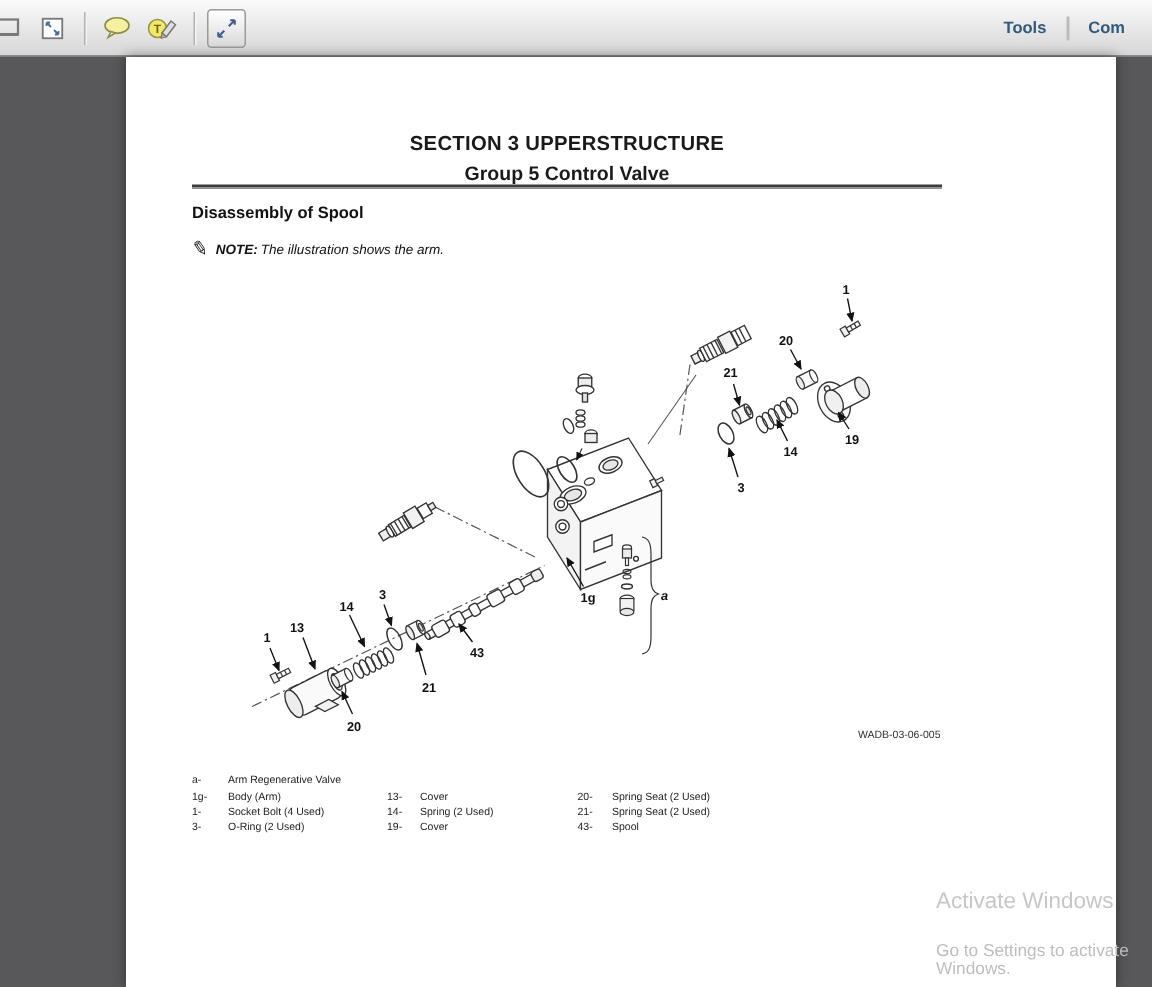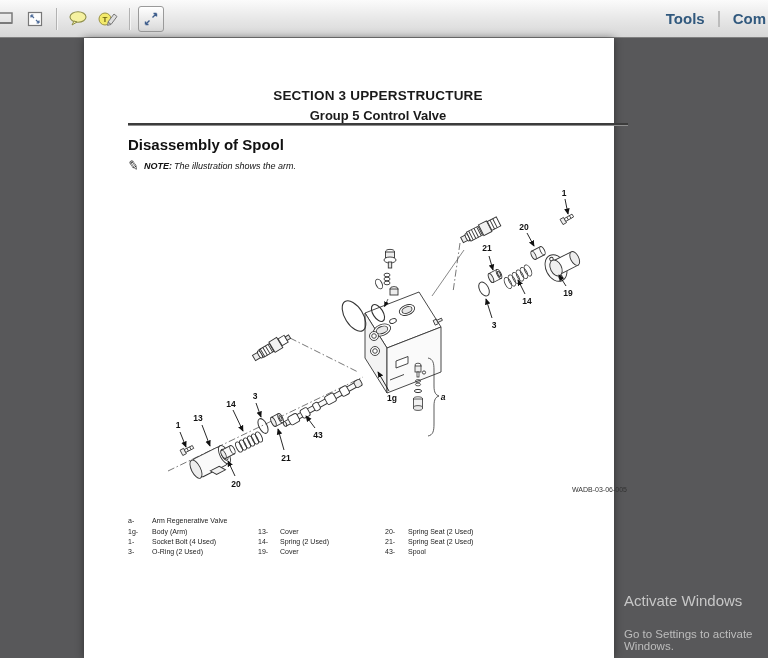--- a/index.html
+++ b/index.html
@@ -12,36 +12,36 @@
     background:linear-gradient(#fbfbfb,#e6e6e6 55%,#d7d7d7);
     border-bottom:1px solid #7f7f7f; display:flex; align-items:center; }
   .tb-left { display:flex; align-items:center; height:100%; }
   .tb-right { margin-left:auto; display:flex; align-items:center; height:100%; }
   .tb-btn { width:26px; height:26px; display:flex; align-items:center; justify-content:center;
     margin:0 2px; border-radius:3px; }
   .tb-btn.raised { border:1px solid #9a9a9a; background:linear-gradient(#ffffff,#d9d9d9);
     box-shadow:inset 0 1px 0 #fff; }
   .tb-sep { width:1px; height:22px; background:#b2b2b2; margin:0 6px;
     box-shadow:1px 0 0 #f5f5f5; }
-  .tb-label { font-size:15px; font-weight:bold; color:#31597e; padding:0 13px;
+  .tb-label { font-size:11px; font-weight:bold; color:#31597e; padding:0 13px;
     height:100%; display:flex; align-items:center;text-align:center; }
   .tb-vsep { width:1px; height:16px; background:#bcbcbc; }
 
   
   .canvas { position:absolute; left:0; top:38px; width:768px; height:620px; background:#58585a; }
-  .page { position:absolute; left:84px; top:0; width:530px; height:620px; background:#ffffff;
+  .page { position:absolute; left:84px; top:0; width:660px; height:620px; background:#ffffff;
     box-shadow:0 0 8px rgba(0,0,0,.45); }
 
   .doc-title { position:absolute; left:44px; top:50px; width:500px; text-align:center;
     font-size:13.5px; font-weight:bold; color:#1a1a1a; letter-spacing:.2px; }
   .doc-subtitle { position:absolute; left:44px; top:70px; width:500px; text-align:center;
     font-size:13px; font-weight:bold; color:#1a1a1a; }
   .rule { position:absolute; left:44px; top:85px; width:500px; height:3px;
     border-top:2.5px solid #3c3c3c; border-bottom:1px solid #8f8f8f; }
-  .doc-heading { position:absolute; left:44px; top:98px; font-size:15px; font-weight:bold; color:#111; }
+  .doc-heading { position:absolute; left:44px; top:98px; font-size:11px; font-weight:bold; color:#111; }
 
   .note-row { position:absolute; left:44px; top:121px; display:flex; align-items:center; }
   .note-pencil { font-size:13px; color:#111; transform:rotate(10deg); margin-right:5px; line-height:1; }
   .note-label { font-size:9px; font-style:italic; font-weight:bold; color:#111; margin-right:2px; }
   .note-text { font-size:9px; font-style:italic; color:#111; }
 
   .diagram { position:absolute; left:44px; top:142px; }
 
   .parts { position:absolute; left:44px; top:478px; width:505px; font-size:7px; color:#1c1c1c; }
   .parts .row { display:flex; line-height:10px; }
@@ -102,21 +102,21 @@
         <svg width="16" height="16" viewBox="0 0 16 16">
           <path d="M9.5,6.5 L13.5,2.5 M13.5,2.5 l-3,0 M13.5,2.5 l0,3" stroke="#3f5e8c" stroke-width="1.4" fill="none"></path>
           <path d="M6.5,9.5 L2.5,13.5 M2.5,13.5 l3,0 M2.5,13.5 l0,-3" stroke="#3f5e8c" stroke-width="1.4" fill="none"></path>
         </svg>
       </div>
     </div>
     <div class="tb-right">
       <div class="tb-label">Tools</div>
       <div class="tb-vsep"></div>
       <div class="tb-vsep"></div>
-      <div class="tb-label" style="padding-right:2px">Com</div>
+      <div class="tb-label" style="padding-right:18px">Com</div>
     </div>
   </div>
 
   <div class="canvas">
     <div class="page">
 
       <div class="doc-title">SECTION 3 UPPERSTRUCTURE</div>
       <div class="doc-subtitle">Group 5 Control Valve</div>
       <div class="rule"></div>
       <div class="doc-heading">Disassembly of Spool</div>

